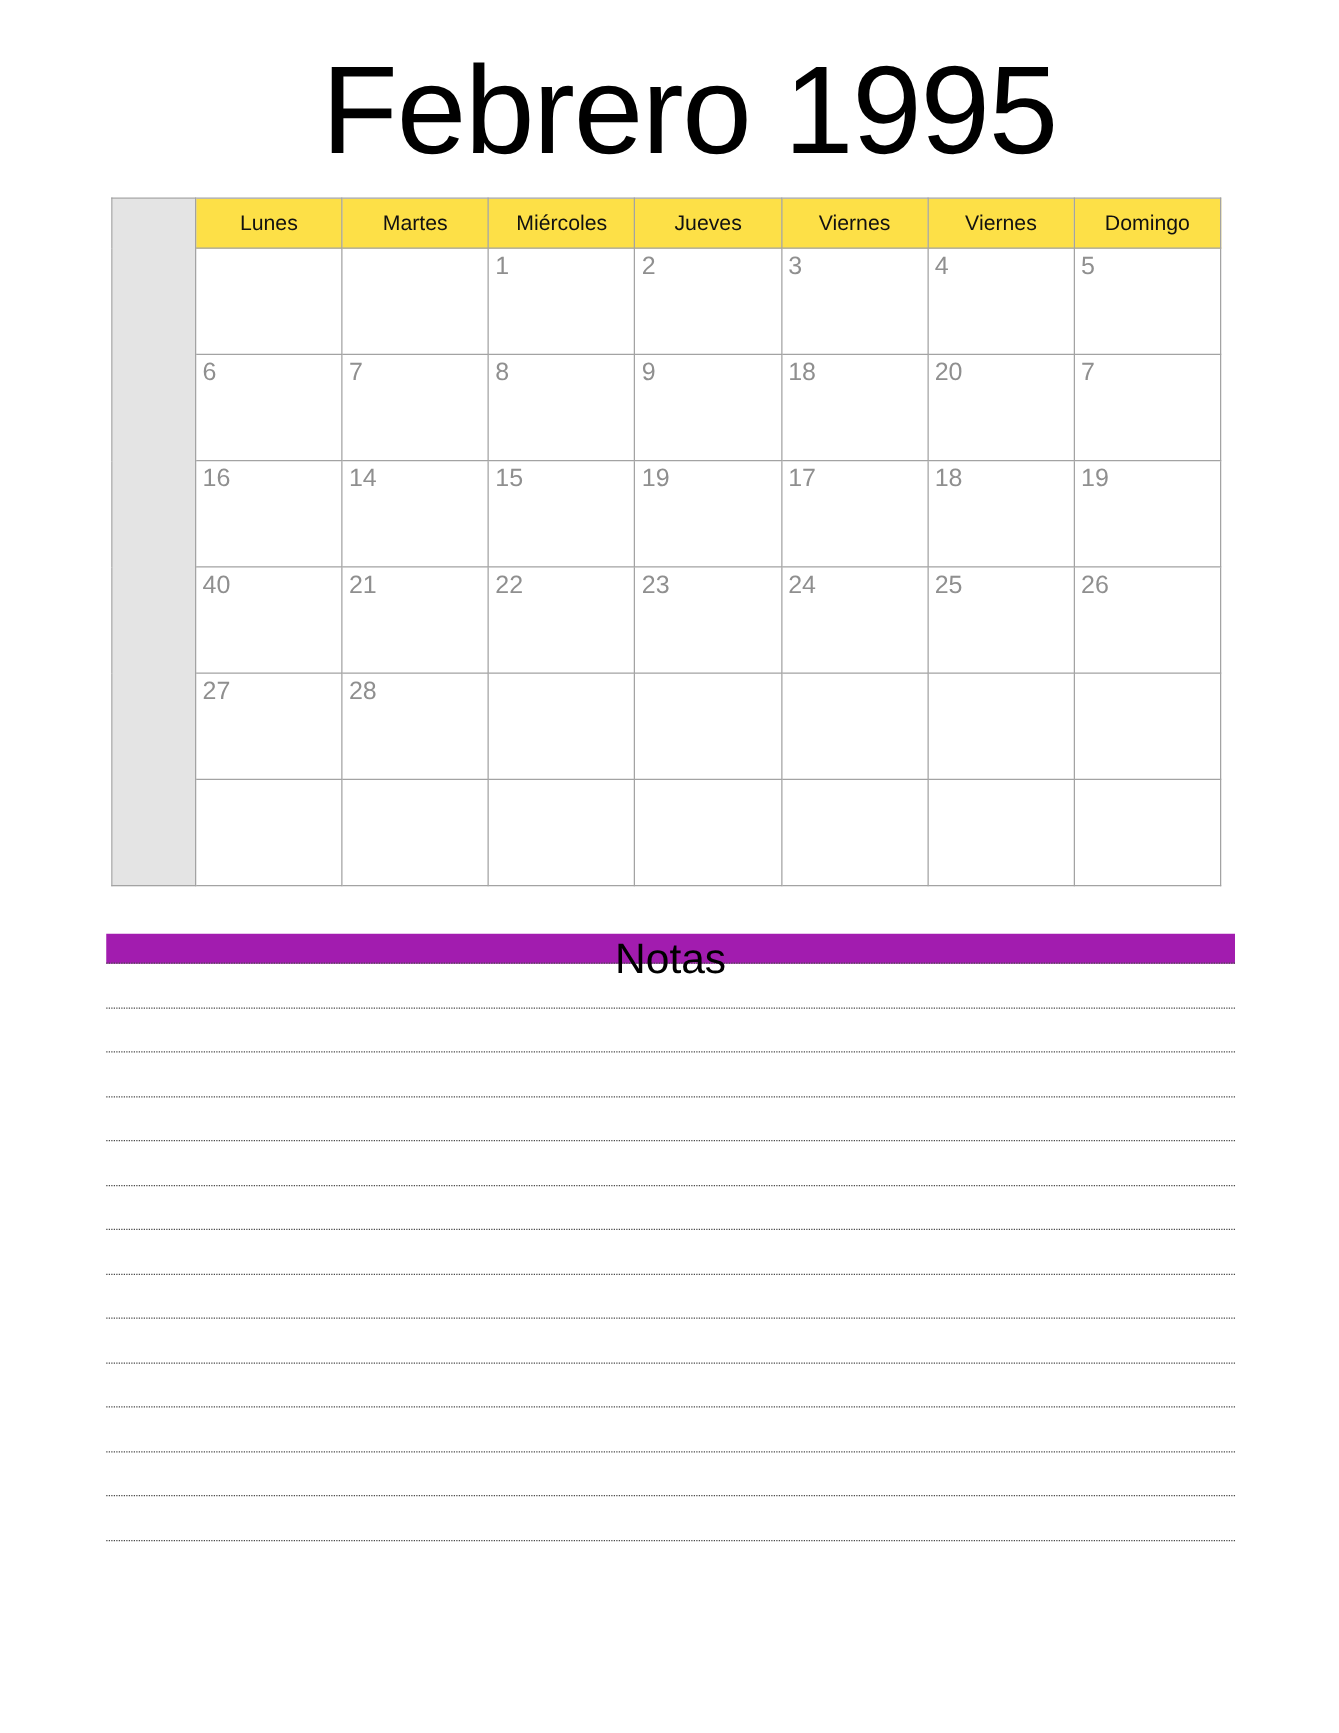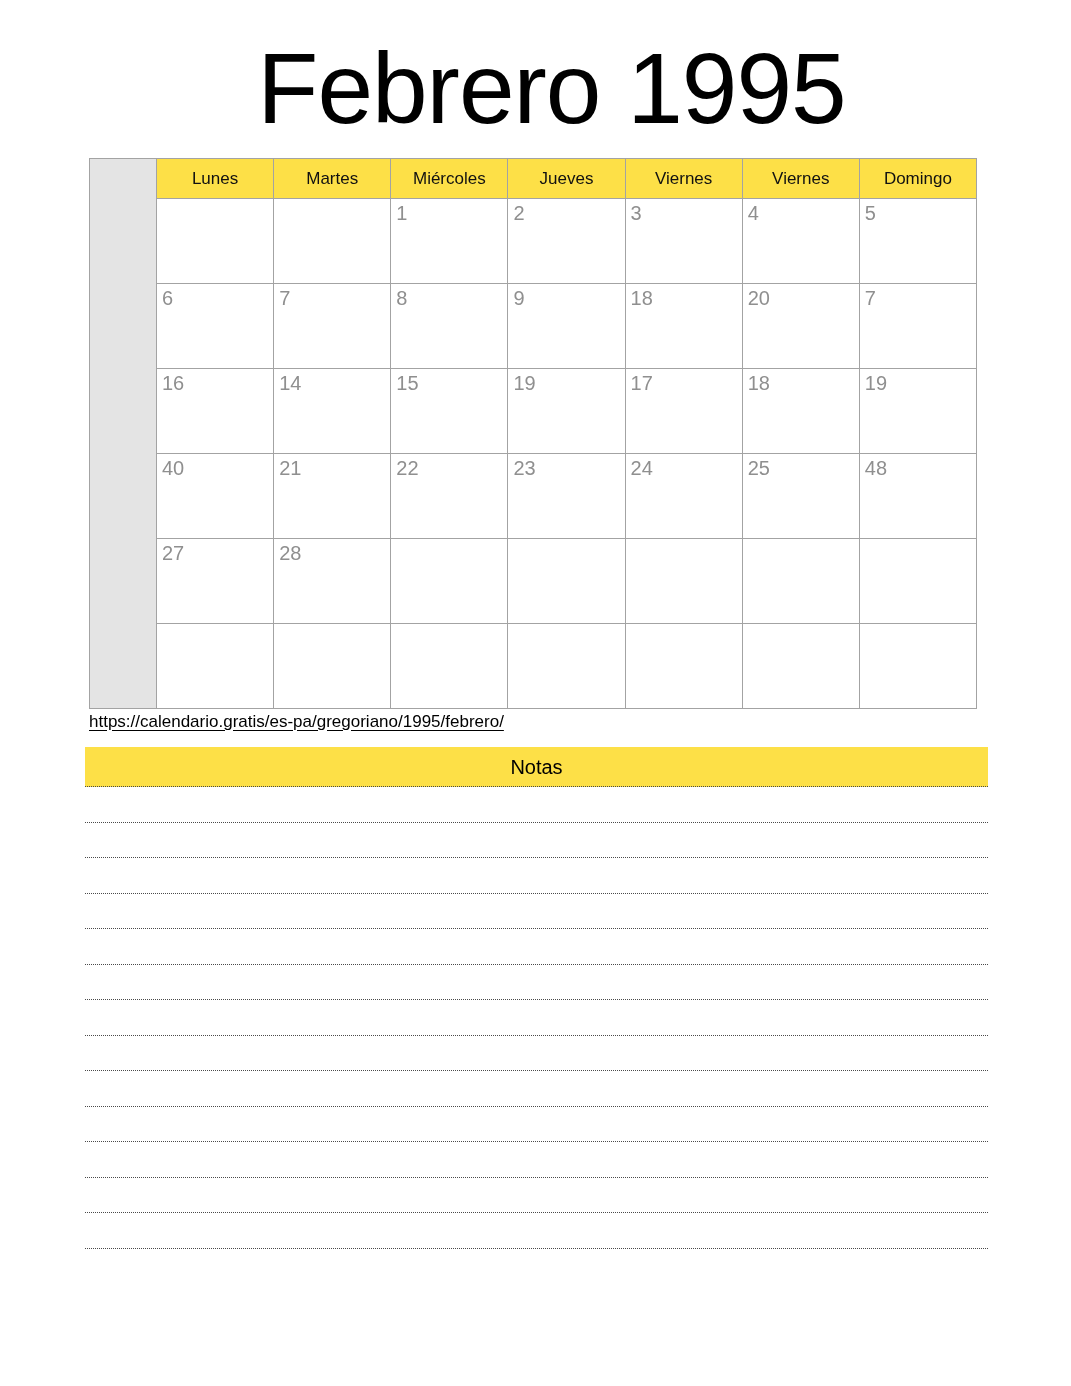--- a/index.html
+++ b/index.html
@@ -63,25 +63,25 @@
     position: absolute; left: 89px; top: 711px;
     font-size: 17px; line-height: 1.25;
     color: #000;
     text-decoration: underline;
     text-underline-offset: 3px;
   }
 
   
   .notes { position: absolute; left: 85px; top: 747px; width: 903px; }
   .notes-header {
-    height: 40px;
-    background: #fde047;
+    height: 24px;
+    background: #a21caf;
     border-bottom: 1px dotted #4a4a4a;
     text-align: center;
-    font-size: 20px; font-weight: 400; line-height: 40px;
+    font-size: 34px; font-weight: 400; line-height: 40px;
     color: #000;
   }
   .note-line {
     height: 35.5px;
     border-bottom: 1px dotted #4a4a4a;
   }
 </style>
 </head>
 <body>
 
@@ -139,21 +139,21 @@
           <td><span class="daynum">18</span></td>
           <td><span class="daynum">19</span></td>
         </tr>
         <tr class="day-row">
           <td><span class="daynum">40</span></td>
           <td><span class="daynum">21</span></td>
           <td><span class="daynum">22</span></td>
           <td><span class="daynum">23</span></td>
           <td><span class="daynum">24</span></td>
           <td><span class="daynum">25</span></td>
-          <td><span class="daynum">48</span></td>
+          <td><span class="daynum">26</span></td>
         </tr>
         <tr class="day-row">
           <td><span class="daynum">27</span></td>
           <td><span class="daynum">28</span></td>
           <td><span class="daynum"></span></td>
           <td><span class="daynum"></span></td>
           <td><span class="daynum"></span></td>
           <td><span class="daynum"></span></td>
           <td><span class="daynum"></span></td>
         </tr>
@@ -163,21 +163,20 @@
           <td><span class="daynum"></span></td>
           <td><span class="daynum"></span></td>
           <td><span class="daynum"></span></td>
           <td><span class="daynum"></span></td>
           <td><span class="daynum"></span></td>
         </tr>
       </tbody>
     </table>
   </div>
 
-  <a class="url" href="#">https://calendario.gratis/es-pa/gregoriano/1995/febrero/</a>
 
   <div class="notes">
     <div class="notes-header">Notas</div>
     <div class="note-line"></div>
     <div class="note-line"></div>
     <div class="note-line"></div>
     <div class="note-line"></div>
     <div class="note-line"></div>
     <div class="note-line"></div>
     <div class="note-line"></div>

